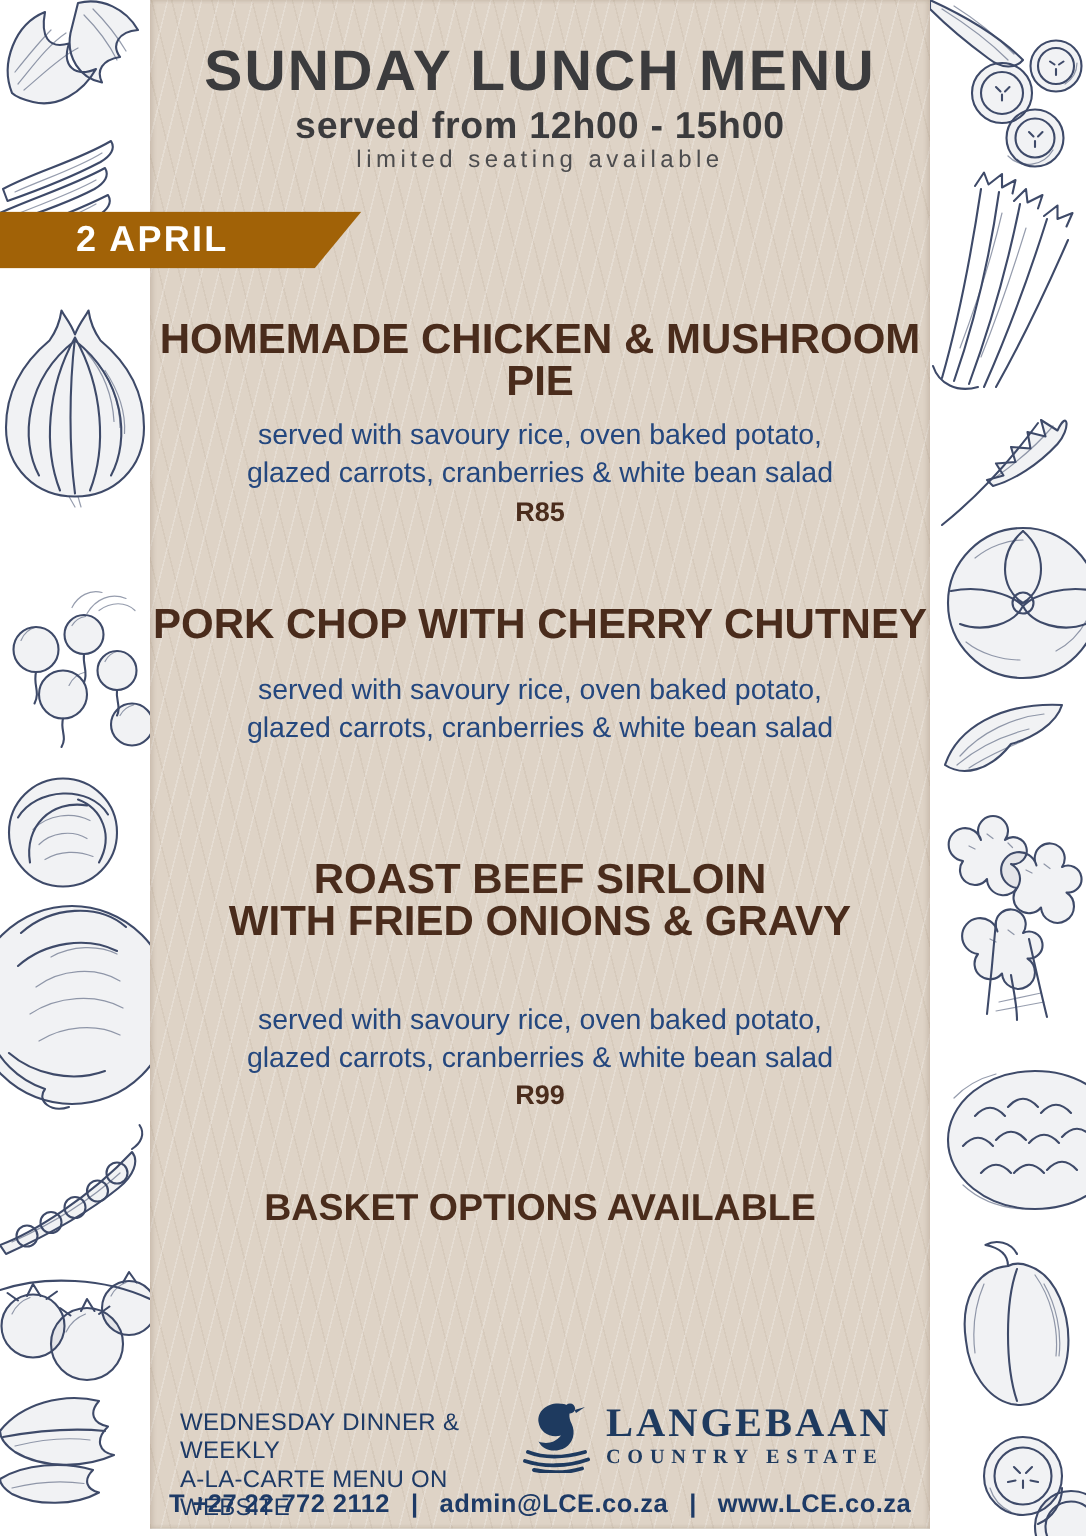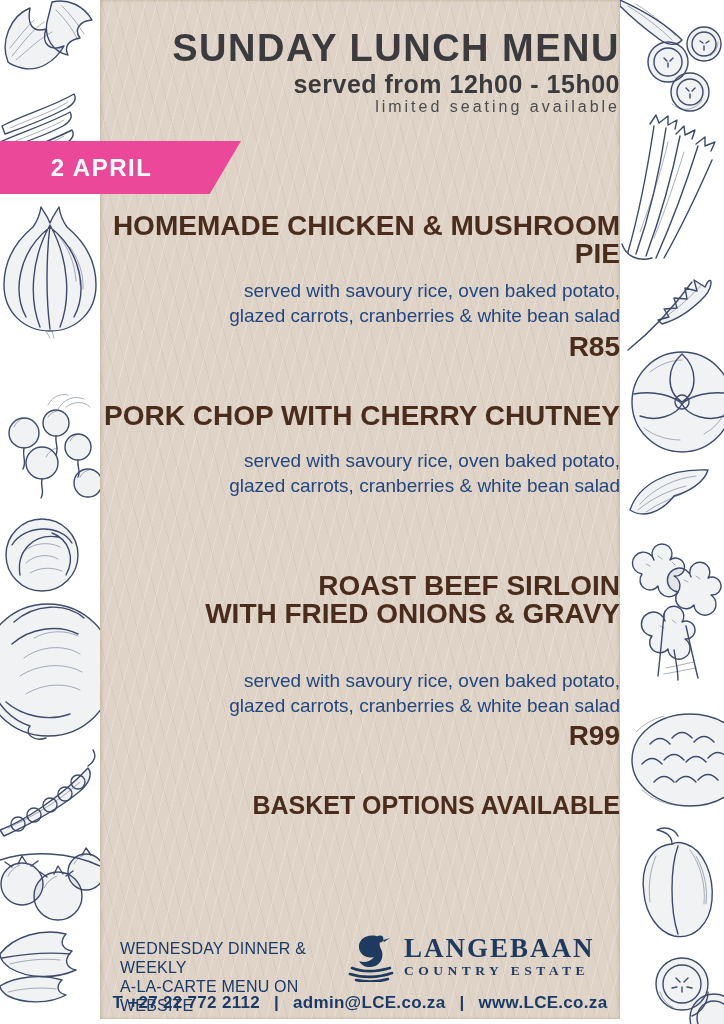--- a/index.html
+++ b/index.html
@@ -11,35 +11,35 @@
   .side-art.left{left:0;width:100px;}
   .side-art.right{left:620px;width:104px;}
   .column{
     position:absolute;left:100px;top:0;width:520px;height:1019px;
     background:#ded3c6;
     background-image:
       repeating-linear-gradient(104deg, rgba(255,255,255,.22) 0 1px, rgba(255,255,255,0) 1px 11px),
       repeating-linear-gradient(76deg, rgba(150,128,102,.10) 0 1px, rgba(150,128,102,0) 1px 13px);
     box-shadow: inset 2px 0 3px rgba(120,100,80,.18), inset -2px 0 3px rgba(120,100,80,.18);
   }
-  .ctr{position:absolute;left:0;width:100%;text-align:right;}
+  .ctr{position:absolute;left:0;width:100%;text-align:center;}
   .poster-title{top:27px;font-size:38px;font-weight:bold;letter-spacing:1.5px;color:#3b3b3d;}
   .poster-sub{top:70px;font-size:25px;font-weight:bold;color:#3b3b3d;letter-spacing:.5px;}
   .poster-note{top:98px;font-size:16px;color:#4c4c4e;letter-spacing:3px;}
   .date-banner{
-    position:absolute;left:0;top:141px;width:241px;height:53px;
-    background:#ec4899;
+    position:absolute;left:0;top:141px;width:241px;height:38px;
+    background:#a16207;
     clip-path:polygon(0 0,100% 0,87% 100%,0 100%);
     display:flex;align-items:center;justify-content:center;
     padding-right:38px;box-sizing:border-box;z-index:5;
   }
   .date-banner span{color:#ffffff;font-size:24px;font-weight:bold;letter-spacing:1.5px;}
   .item-name{font-size:28px;font-weight:bold;color:#4a2c1c;line-height:28px;}
   .item-desc{font-size:19px;color:#24477e;line-height:25px;margin-top:16px;}
-  .item-price{font-size:28px;font-weight:bold;color:#4a2c1c;}
+  .item-price{font-size:18px;font-weight:bold;color:#4a2c1c;}
   .options-note{font-size:25px;font-weight:bold;color:#4a2c1c;line-height:28px;}
   .promo{
     position:absolute;left:20px;top:939px;width:240px;text-align:left;
     font-size:16px;font-weight:normal;color:#1d3a66;line-height:19px;letter-spacing:.2px;
   }
   .logo{position:absolute;left:246px;top:930px;display:flex;align-items:center;}
   .logo-text{margin-left:6px;}
   .logo-name{
     font-family:"Liberation Serif",serif;font-size:27px;font-weight:bold;
     color:#1e3a5f;letter-spacing:2px;line-height:28px;

